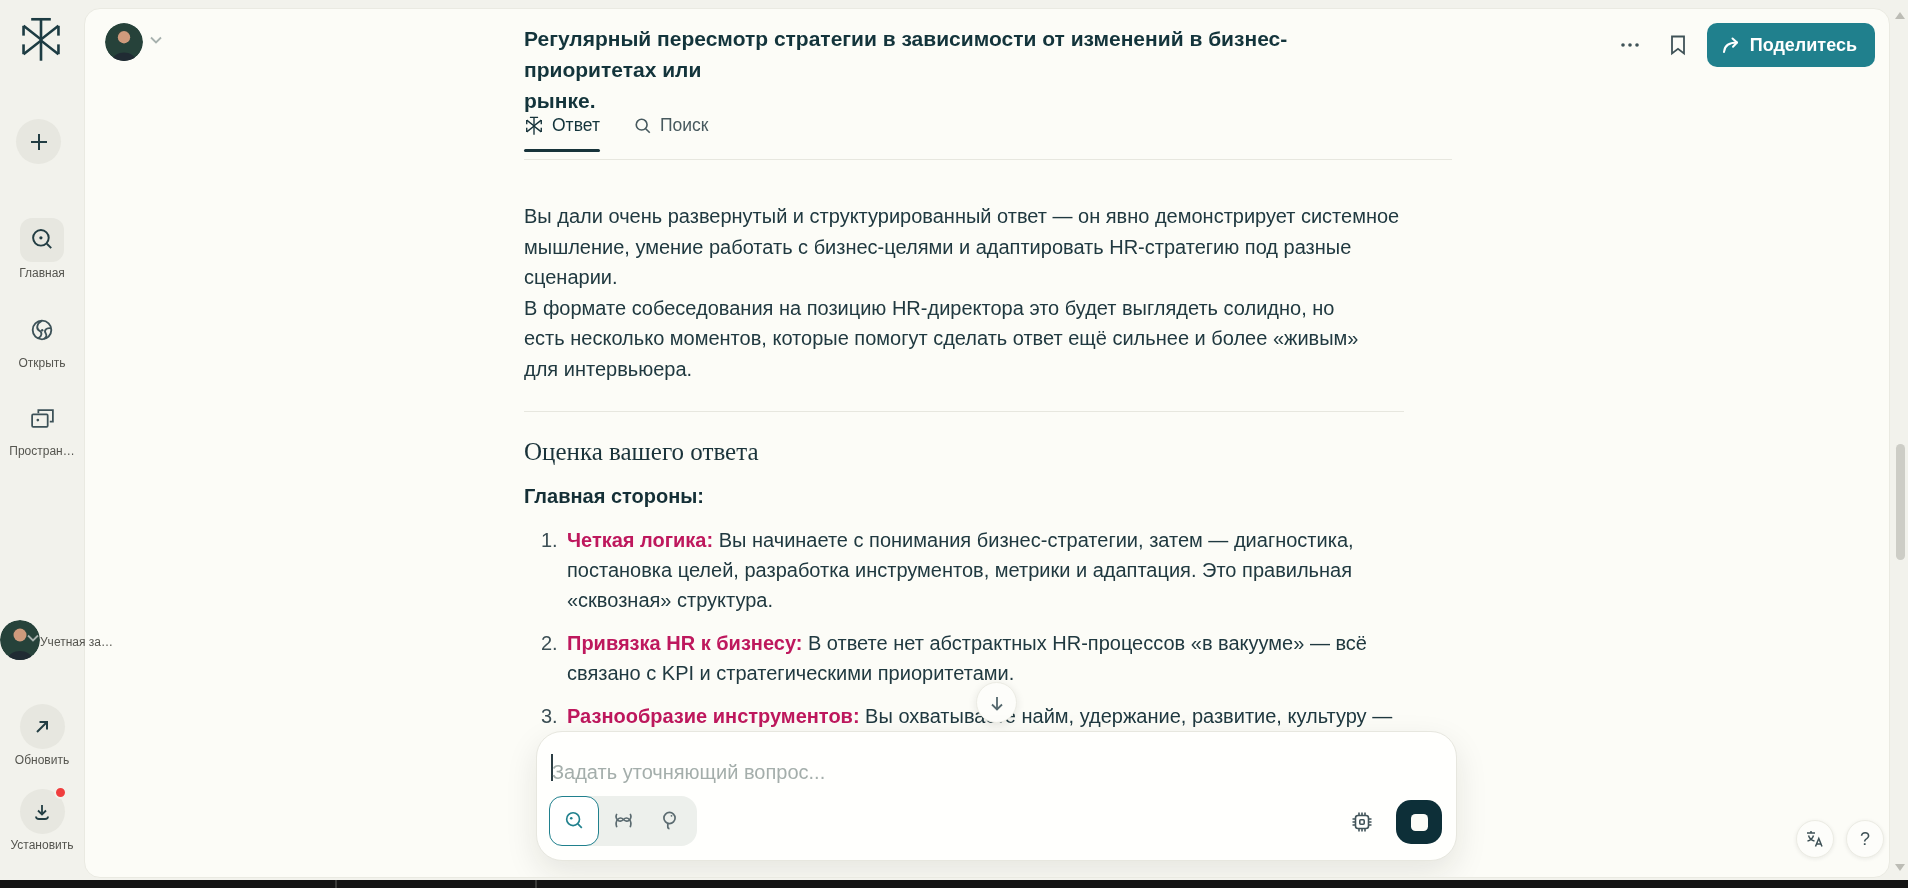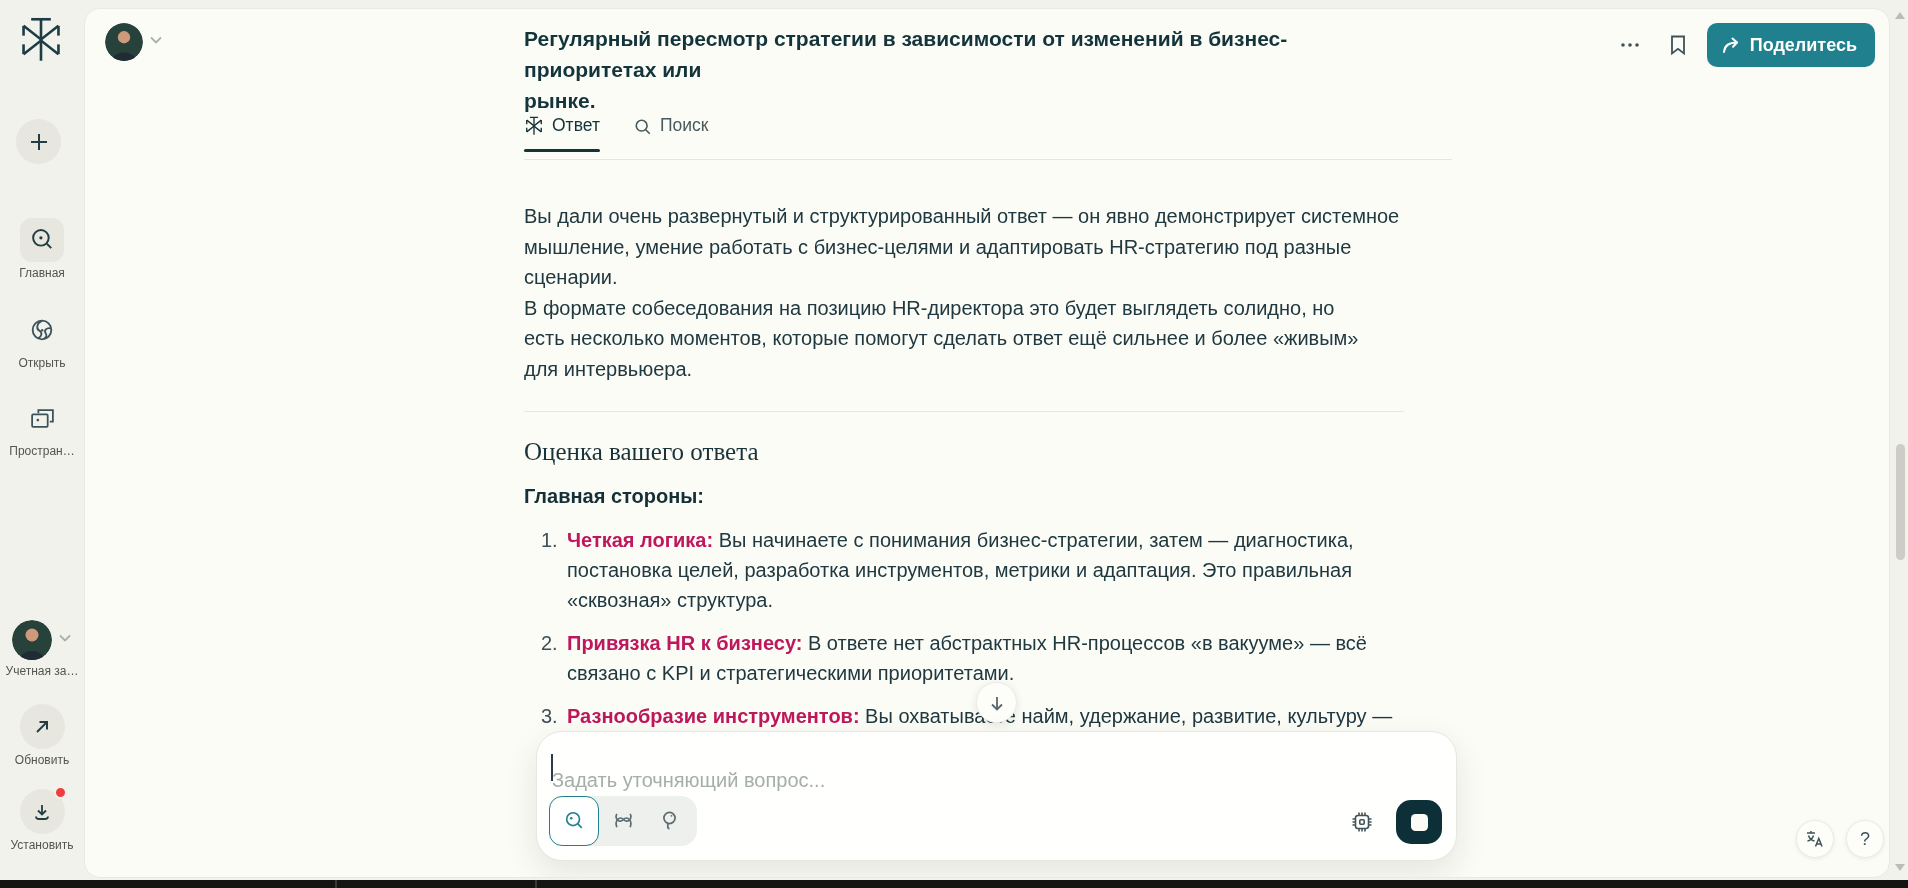--- a/index.html
+++ b/index.html
@@ -13,60 +13,60 @@
   svg { display:block; }
 
   
   .sidebar { position:absolute; left:0; top:0; width:84px; height:880px; background:#f2f2ec; z-index:5; }
   .logo-btn { position:absolute; left:17px; top:16px; width:48px; height:48px; cursor:pointer; }
   .plus-btn { position:absolute; left:16px; top:119px; width:45px; height:45px; border-radius:50%; background:#e7e7e0; display:flex; align-items:center; justify-content:center; cursor:pointer; }
   .nav-item { position:absolute; left:0; width:84px; display:flex; flex-direction:column; align-items:center; cursor:pointer; }
   .nav-icon-wrap { width:44px; height:44px; border-radius:12px; display:flex; align-items:center; justify-content:center; color:#3d5258; }
   .nav-icon-wrap.active { background:#e7e7e0; }
   .nav-label { margin-top:4px; font-size:12px; color:#55554f; white-space:nowrap; }
-  .acct-row { position:absolute; left:0; top:620px; width:84px; display:flex; flex-direction:column; align-items:center; cursor:pointer; }
+  .acct-row { position:absolute; left:0; top:620px; width:84px; display:flex; flex-direction:row; align-items:center; cursor:pointer; }
   .acct-avatar-wrap { position:relative; width:60px; height:40px; }
   .circle-btn { width:45px; height:45px; border-radius:50%; background:#e7e7e0; display:flex; align-items:center; justify-content:center; color:#28424a; }
   .red-dot { position:absolute; right:-2px; top:-3px; width:13px; height:13px; border-radius:50%; background:#f03e3e; border:2px solid #f2f2ec; }
 
   
   .card { position:absolute; left:84px; top:8px; width:1806px; height:870px; background:#fcfcf7; border:1px solid #eaeae2; border-radius:16px; overflow:hidden; z-index:2; }
 
   .thread-avatar { position:absolute; left:20px; top:14px; width:38px; height:38px; border-radius:50%; overflow:hidden; cursor:pointer; }
   .thread-avatar-chevron { position:absolute; left:64px; top:26px; color:#a7b1ae; cursor:pointer; }
 
   .page-title { position:absolute; left:439px; top:14px; width:880px; font-size:21px; line-height:31px; font-weight:700; color:#13343b; white-space:pre-line; }
 
   .header-actions { position:absolute; right:14px; top:14px; display:flex; align-items:center; gap:10px; }
   .icon-ghost-btn { width:38px; height:38px; display:flex; align-items:center; justify-content:center; border-radius:8px; color:#3f5257; cursor:pointer; background:transparent; border:none; }
   .share-btn { height:44px; padding:0 18px 0 14px; border:none; border-radius:10px; background:#20808d; color:#ffffff; font-family:"Liberation Sans",sans-serif; font-size:18px; font-weight:700; display:flex; align-items:center; gap:9px; cursor:pointer; }
 
   .tabs { position:absolute; left:439px; top:106px; display:flex; gap:34px; }
-  .tab { display:flex; align-items:flex-end; gap:8px; font-size:17.5px; padding-bottom:16px; cursor:pointer; position:relative; }
+  .tab { display:flex; align-items:center; gap:8px; font-size:17.5px; padding-bottom:16px; cursor:pointer; position:relative; }
   .tab.active { color:#13343b; font-weight:400; }
   .tab.inactive { color:#47595e; }
   .tab.active::after { content:""; position:absolute; left:0; right:0; bottom:0; height:3.5px; background:#17333a; border-radius:2px; }
   .tabs-divider { position:absolute; left:439px; top:150px; width:928px; height:1px; background:#e7e7df; }
 
   .content { position:absolute; left:439px; top:192px; width:880px; }
   .intro { font-size:20px; line-height:30.5px; color:#203940; white-space:pre-line; }
   .content hr { border:none; border-top:1px solid #e7e7df; margin:27px 0 26px 0; }
   .serif-heading { font-family:"Liberation Serif", serif; font-weight:400; font-size:25px; color:#1a333a; margin-bottom:19px; }
   .strengths-heading { font-size:20px; font-weight:700; color:#142f36; margin-bottom:17px; }
   .strength-list { list-style:none; }
   .strength-list li { position:relative; padding-left:43px; font-size:20px; line-height:30px; color:#203940; margin-bottom:13px; }
   .strength-list .num { position:absolute; left:17px; top:0; color:#3c4f55; }
   .strength-list b { color:#be185d; }
 
   
   .scroll-down-btn { position:absolute; left:891px; top:673px; width:41px; height:41px; border-radius:50%; background:#fdfdfa; border:1px solid #ecece4; box-shadow:0 2px 8px rgba(30,30,25,.10); display:flex; align-items:center; justify-content:center; color:#55686d; cursor:pointer; z-index:4; }
 
   
   .composer { position:absolute; left:451px; top:722px; width:921px; height:130px; background:#fffffd; border:1px solid #e7e7df; border-radius:26px; box-shadow:0 12px 32px rgba(28,28,22,.10); z-index:5; }
-  .composer-input { position:absolute; left:15px; top:32px; width:700px; height:32px; border:none; outline:none; background:transparent; font-family:"Liberation Sans",sans-serif; font-size:20px; color:#203940; }
+  .composer-input { position:absolute; left:15px; top:24px; width:700px; height:32px; border:none; outline:none; background:transparent; font-family:"Liberation Sans",sans-serif; font-size:20px; color:#203940; }
   .composer-input::placeholder { color:#a4aeab; }
   .caret { position:absolute; left:14px; top:22px; width:1.5px; height:27px; background:#2c3e44; }
   .mode-pill { position:absolute; left:12px; bottom:14px; height:50px; background:#edf0ec; border-radius:16px; display:flex; align-items:center; padding:0 6px 0 0; gap:2px; }
   .mode-btn { width:44px; height:42px; display:flex; align-items:center; justify-content:center; background:transparent; border:none; color:#5b6b70; cursor:pointer; border-radius:13px; }
   .mode-btn.selected { width:50px; height:50px; background:#ffffff; border:1.5px solid #20808d; color:#20808d; }
   .composer-right { position:absolute; right:14px; bottom:16px; display:flex; align-items:center; gap:16px; }
   .chip-btn { width:36px; height:36px; display:flex; align-items:center; justify-content:center; background:transparent; border:none; color:#42545a; cursor:pointer; }
   .stop-btn { width:46px; height:44px; border:none; border-radius:15px; background:#0d2f38; display:flex; align-items:center; justify-content:center; cursor:pointer; }
   .stop-square { width:17px; height:17px; border-radius:4.5px; background:#fcfcf7; }
 

